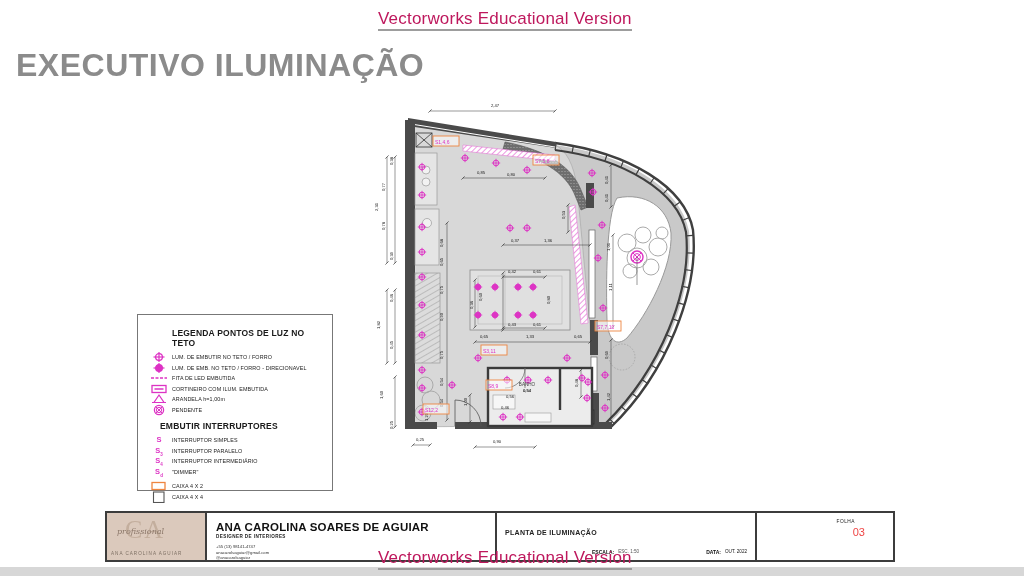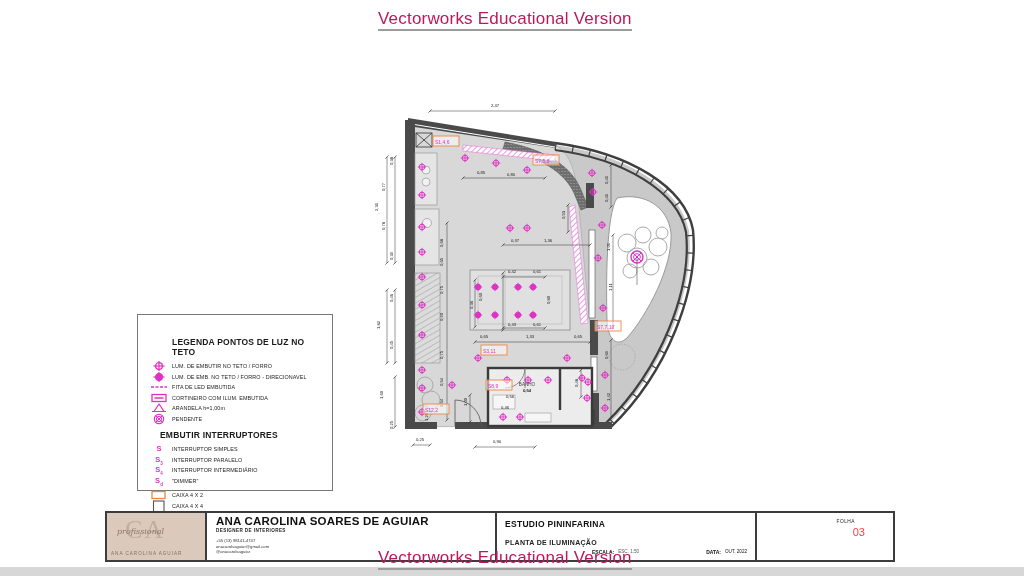--- a/index.html
+++ b/index.html
@@ -10,21 +10,21 @@
   .watermark { position:absolute; color:#be185d; font-size:17px;
                border-bottom:2px solid #9d9d9d; letter-spacing:.2px; }
   .wm-top { left:378px; top:9px; }
   .wm-bottom { left:378px; top:548px; z-index:9; background:transparent; }
 
   .page-title { position:absolute; left:16px; top:47px; font-size:32px; font-weight:bold;
                 color:#8b8b8b; letter-spacing:.5px; }
 
   
   .legend { position:absolute; left:137px; top:314px; width:196px; height:177px;
-            border:1px solid #777; background:#fff; padding:22px 6px 4px 8px; }
+            border:1px solid #777; background:#fff; padding:13px 6px 4px 8px; }
   .legend h3 { font-size:8.5px; color:#1a1a1a; letter-spacing:.2px; margin:0 0 4px 26px; }
   .legend h3.second { margin-top:6px; margin-left:14px; }
   .lg-row { display:flex; align-items:center; height:10.5px; }
   .lg-ic { width:26px; flex:0 0 26px; display:flex; justify-content:center; }
   .lg-tx { font-size:5.4px; color:#222; letter-spacing:.1px; white-space:nowrap; }
   .lg-sym { width:26px; flex:0 0 26px; text-align:center; font-size:7.5px; font-weight:bold; }
   .lg-sub { font-size:4.5px; vertical-align:sub; }
 
   
   .plan { position:absolute; left:375px; top:95px; width:340px; height:385px; }
@@ -33,21 +33,21 @@
   .tblock { position:absolute; left:105px; top:511px; width:790px; height:51px;
             border:2px solid #3c3c3c; background:#fff; display:flex; }
   .tb-logo { width:100px; background:#dbc9bc; position:relative; overflow:hidden;
              border-right:2px solid #3c3c3c; }
   .tb-mono { position:absolute; left:18px; top:2px; font-family:"Liberation Serif", serif;
              font-size:26px; color:#c3ae9d; letter-spacing:2px; }
   .tb-script { position:absolute; left:10px; top:14px; font-family:"DejaVu Serif", serif;
                font-style:italic; font-size:8px; color:#8a7668; }
   .tb-lgname { position:absolute; left:4px; bottom:4px; font-size:4.6px; letter-spacing:1px;
                color:#7d6f63; }
-  .tb-designer { width:288px; padding:2px 6px 2px 9px; }
+  .tb-designer { width:288px; padding:8px 6px 2px 9px; }
   .tb-name { font-size:11.5px; font-weight:bold; color:#111; letter-spacing:.2px; }
   .tb-role { font-size:4.6px; font-weight:bold; color:#222; letter-spacing:.4px; margin-top:1px; }
   .tb-contact { margin-top:5px; font-size:4.2px; color:#333; line-height:5.6px; }
   .tb-project { flex:1; border-left:2px solid #3c3c3c; position:relative; padding:6px 8px; }
   .tb-proj-name { font-size:8.5px; font-weight:bold; color:#111; letter-spacing:.3px; }
   .tb-draw { font-size:7px; font-weight:bold; color:#222; margin-top:10px; letter-spacing:.3px; }
   .tb-meta { position:absolute; left:95px; bottom:5px; right:8px; display:flex;
              font-size:4.6px; color:#111; }
   .tb-meta b { font-weight:bold; margin-right:4px; font-size:5px; }
   .tb-meta .mv { color:#555; }
@@ -60,20 +60,21 @@
   .bottom-strip { position:absolute; left:0; bottom:0; width:1024px; height:9px;
                   background:#d7d7d7; }
 </style>
 </head>
 <body>
 
 <div class="slide">
 
   <div class="watermark wm-top">Vectorworks Educational Version</div>
 
+  <div class="page-title">EXECUTIVO ILUMINAÇÃO</div>
 
   <div class="legend">
     <h3>LEGENDA PONTOS DE LUZ NO TETO</h3>
     <div id="lg-lights">
         <div class="lg-row">
           <span class="lg-ic">
             <svg width="20" height="12" viewBox="0 0 20 12">
               <circle cx="10" cy="6" r="3.4" fill="none" stroke="#dd33c4" stroke-width="1.3"></circle>
               <line x1="4.5" y1="6" x2="15.5" y2="6" stroke="#dd33c4" stroke-width="1.2"></line>
               <line x1="10" y1="1" x2="10" y2="11" stroke="#dd33c4" stroke-width="1.2"></line>
@@ -639,21 +640,20 @@
     <div class="tb-designer">
       <div class="tb-name">ANA CAROLINA SOARES DE AGUIAR</div>
       <div class="tb-role">DESIGNER DE INTERIORES</div>
       <div class="tb-contact">
         <div>+55 (13) 98141-4747</div>
         <div>anacarolsaguiar@gmail.com</div>
         <div>@anacarolsaguiar</div>
       </div>
     </div>
     <div class="tb-project">
-      <div class="tb-proj-name">ESTUDIO PININFARINA</div>
       <div class="tb-draw">PLANTA DE ILUMINAÇÃO</div>
       <div class="tb-meta">
         <b>ESCALA:</b>
         <span class="mv">ESC. 1:50</span>
         <span class="sp"></span>
         <b>DATA:</b>
         <span>OUT. 2022</span>
       </div>
     </div>
     <div class="tb-folha">

